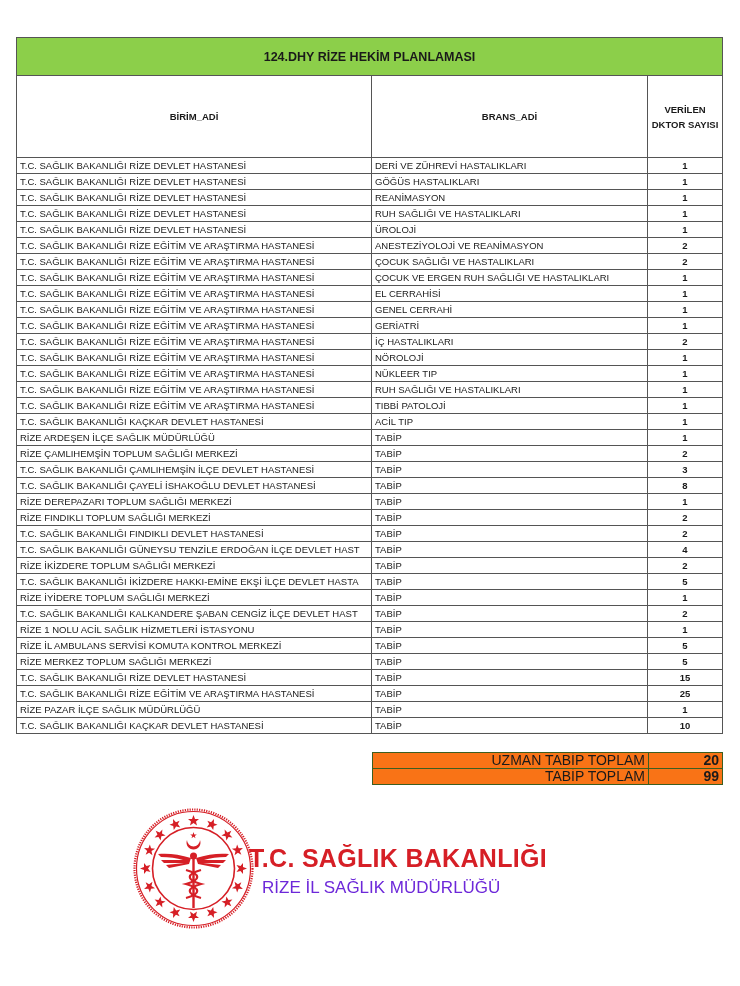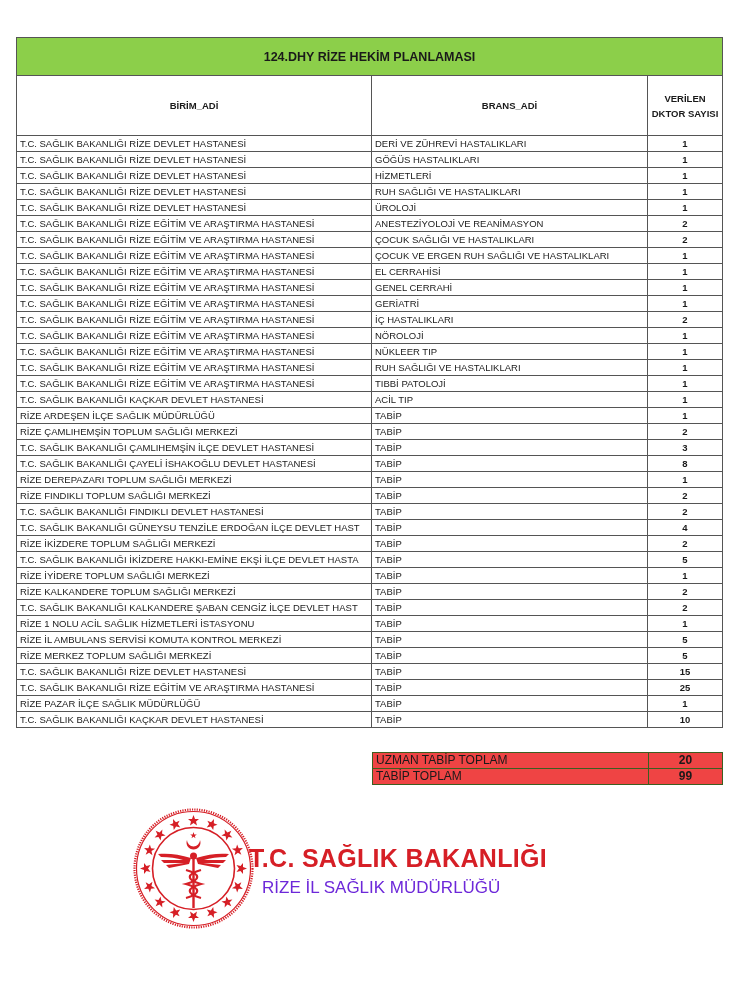--- a/index.html
+++ b/index.html
@@ -6,31 +6,31 @@
     body { width: 740px; height: 986px; position: relative; overflow: hidden;
            font-family: "Liberation Sans", "DejaVu Sans", sans-serif; color: #1a1a1a; }
     .sheet { position: absolute; left: 16px; top: 37px; width: 706px; }
     table { border-collapse: collapse; width: 706px; table-layout: fixed; border-radius: 20px; }
     td, th { border: 1px solid #555; padding: 0 3px; font-size: 9.5px; white-space: nowrap;
              overflow: hidden; text-overflow: clip; }
     .title-row td { background: #8ccf4a; height: 37px; text-align: center;
                     font-weight: bold; font-size: 12.5px; color: #1a1a1a; }
     .head-row th { height: 47px; font-weight: bold; font-size: 9.5px; text-align: center;
                    background: #ffffff; }
-    .head-row th.num { line-height: 15px; white-space: normal; padding: 6px 2px; margin-left: 14px; }
+    .head-row th.num { line-height: 15px; white-space: normal; padding: 17px 2px; margin-left: 14px; }
     .data-row td { height: 15px; line-height: 15px; }
     td.num { text-align: center; font-weight: bold; }
     col.c1 { width: 355px; }
     col.c2 { width: 276px; }
     col.c3 { width: 75px; }
 
     .summary { position: absolute; left: 372px; top: 752px; width: 350px; }
     .summary table { width: 350px; }
-    .summary td { background: #ef4444; height: 15px; line-height: 15px; font-size: 12px;
-                  border: 1px solid #3c5e20; }
+    .summary td { background: #f97316; height: 15px; line-height: 15px; font-size: 14px;
+                  border: 1px solid #3c5e20; text-align: right; }
     .summary col.s1 { width: 276px; }
     .summary col.s2 { width: 74px; }
 
     .logo { position: absolute; left: 131px; top: 806px; width: 460px; height: 125px; }
     .emblem { position: absolute; left: 0; top: 0; width: 125px; height: 125px; }
     .logo-title { position: absolute; left: 118px; top: 38px; font-size: 25px; font-weight: bold;
                   color: #d61f26; letter-spacing: 0.3px; white-space: nowrap; }
     .logo-sub { position: absolute; left: 131px; top: 72px; font-size: 17px; color: #6d28d9;
                 white-space: nowrap; }
   </style>
@@ -60,21 +60,21 @@
           <td>DERİ VE ZÜHREVİ HASTALIKLARI</td>
           <td class="num">1</td>
         </tr>
         <tr class="data-row">
           <td>T.C. SAĞLIK BAKANLIĞI RİZE DEVLET HASTANESİ</td>
           <td>GÖĞÜS HASTALIKLARI</td>
           <td class="num">1</td>
         </tr>
         <tr class="data-row">
           <td>T.C. SAĞLIK BAKANLIĞI RİZE DEVLET HASTANESİ</td>
-          <td>HİZMETLERİ</td>
+          <td>REANİMASYON</td>
           <td class="num">1</td>
         </tr>
         <tr class="data-row">
           <td>T.C. SAĞLIK BAKANLIĞI RİZE DEVLET HASTANESİ</td>
           <td>RUH SAĞLIĞI VE HASTALIKLARI</td>
           <td class="num">1</td>
         </tr>
         <tr class="data-row">
           <td>T.C. SAĞLIK BAKANLIĞI RİZE DEVLET HASTANESİ</td>
           <td>ÜROLOJİ</td>
@@ -187,25 +187,20 @@
         </tr>
         <tr class="data-row">
           <td>T.C. SAĞLIK BAKANLIĞI İKİZDERE HAKKI-EMİNE EKŞİ İLÇE DEVLET HASTA</td>
           <td>TABİP</td>
           <td class="num">5</td>
         </tr>
         <tr class="data-row">
           <td>RİZE İYİDERE TOPLUM SAĞLIĞI MERKEZİ</td>
           <td>TABİP</td>
           <td class="num">1</td>
-        </tr>
-        <tr class="data-row">
-          <td>RİZE KALKANDERE TOPLUM SAĞLIĞI MERKEZİ</td>
-          <td>TABİP</td>
-          <td class="num">2</td>
         </tr>
         <tr class="data-row">
           <td>T.C. SAĞLIK BAKANLIĞI KALKANDERE ŞABAN CENGİZ İLÇE DEVLET HAST</td>
           <td>TABİP</td>
           <td class="num">2</td>
         </tr>
         <tr class="data-row">
           <td>RİZE 1 NOLU ACİL SAĞLIK HİZMETLERİ İSTASYONU</td>
           <td>TABİP</td>
           <td class="num">1</td>

